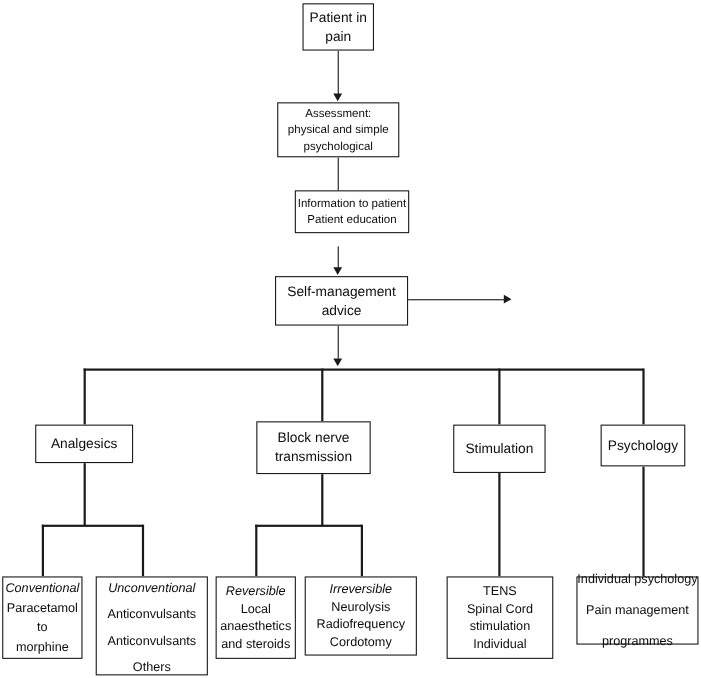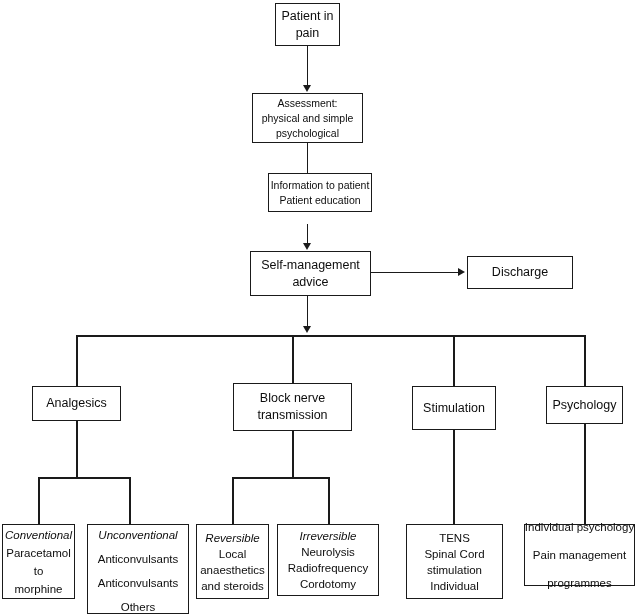--- a/index.html
+++ b/index.html
@@ -82,29 +82,26 @@
   <div class="node" style="left:248px; top:173px; width:104px; height:39px;margin-left:20px;">
     <span class="ln">Information to patient</span>
     <span class="ln">Patient education</span>
   </div>
 
   <div class="node big" style="left:250px; top:251px; width:121px; height:45px;">
     <span class="ln">Self-management</span>
     <span class="ln">advice</span>
   </div>
 
-  <div class="node big" style="left:467px; top:256px; width:106px; height:33px;">
-    <span class="ln">Discharge</span>
-  </div>
 
   <div class="node big" style="left:32px; top:386px; width:89px; height:35px;">
     <span class="ln">Analgesics</span>
   </div>
 
-  <div class="node big" style="left:233px; top:383px; width:119px; height:48px;">
+  <div class="node big" style="left:233px; top:383px; width:104px; height:48px;">
     <span class="ln">Block nerve</span>
     <span class="ln">transmission</span>
   </div>
 
   <div class="node big" style="left:412px; top:386px; width:84px; height:44px;">
     <span class="ln">Stimulation</span>
   </div>
 
   <div class="node big" style="left:546px; top:386px; width:77px; height:38px;">
     <span class="ln">Psychology</span>

